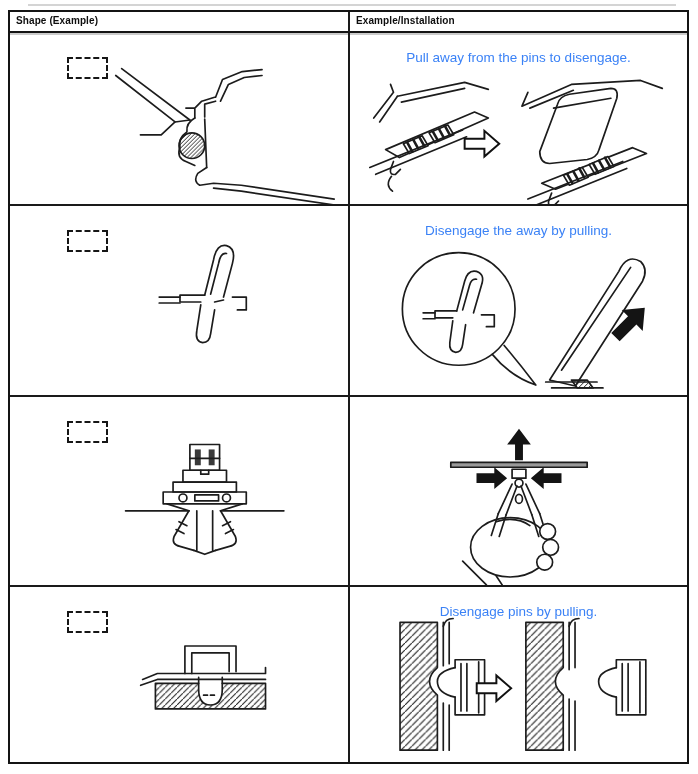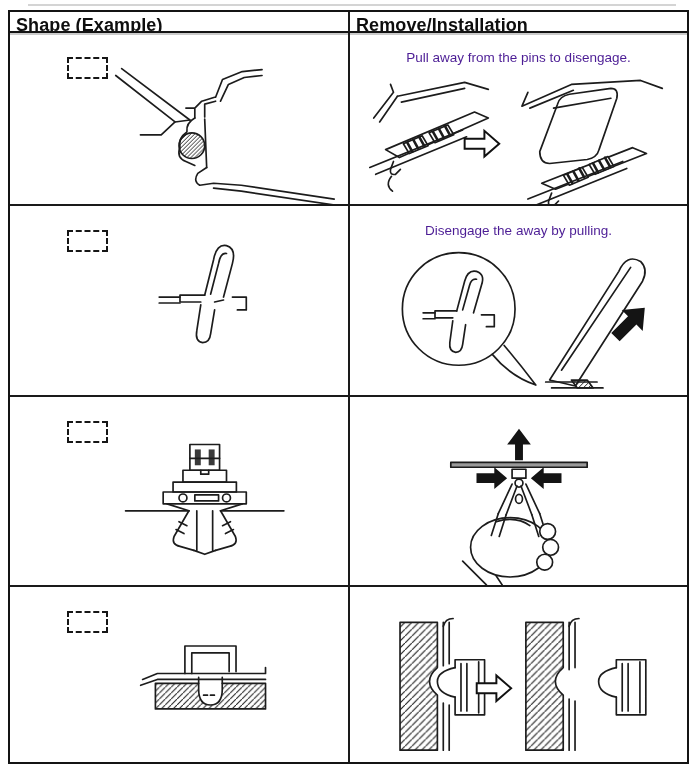--- a/index.html
+++ b/index.html
@@ -6,39 +6,39 @@
   body { width:698px; height:774px; font-family:"Liberation Sans", sans-serif; position:relative; }
   .sheet { position:absolute; inset:0; background:#fff; }
   .scan-artifact { position:absolute; left:28px; top:4px; width:648px; height:2px; background:#c9c9c9; opacity:.8; }
 
   .clip-table { position:absolute; left:8px; top:10px; width:681px; height:754px;
     border:2px solid #141414; box-sizing:border-box;
     display:grid; grid-template-columns:340px 1fr; grid-template-rows:21px 173px 191px 190px auto; }
   .c { position:relative; box-sizing:border-box; overflow:hidden; }
   .c.l { border-right:2px solid #1a1a1a; }
   .c.rb { border-bottom:2px solid #1a1a1a; }
-  .hdr { font-size:18px; font-weight:bold; color:#0e0e0e; padding:3px 0 0 6px; letter-spacing:.1px;
+  .hdr { font-size:10px; font-weight:bold; color:#0e0e0e; padding:3px 0 0 6px; letter-spacing:.1px;
     border-bottom:2px solid #141414; box-shadow:0 2px 0 rgba(140,140,140,.45); }
   .dashed-box { position:absolute; left:57px; top:24px; width:37px; height:18px; border:2px dashed #161616; }
-  .instr { position:absolute; top:17px; left:0; right:0; text-align:center; font-size:13.5px; color:#4c1d95; }
+  .instr { position:absolute; top:17px; left:0; right:0; text-align:center; font-size:13.5px; color:#3b82f6; }
   svg.art { position:absolute; left:0; top:0; width:100%; height:100%; }
   .ln { fill:none; stroke:#1c1c1c; stroke-width:1.7; stroke-linecap:round; stroke-linejoin:round; }
   .fillk { fill:#141414; stroke:none; }
   .wfill { fill:#ffffff; }
 </style>
 </head>
 <body>
 
 <div class="sheet">
   <div class="scan-artifact"></div>
 
   <div class="clip-table">
 
     <div class="c l hdr">Shape (Example)</div>
-    <div class="c hdr">Remove/Installation</div>
+    <div class="c hdr">Example/Installation</div>
 
     <div class="c l rb">
       <div class="dashed-box"></div>
       <svg class="art" viewBox="0 0 340 173">
         <defs>
             <pattern id="h1a" width="4" height="4" patternUnits="userSpaceOnUse">
               <path d="M0,4 L4,0" stroke="#222" stroke-width="1"></path>
             </pattern>
           </defs>
         <g class="ln">
@@ -205,20 +205,21 @@
           <path d="M183,67 H221 M183,67 V88 M221,67 V86"></path>
           <path d="M133,94 L148,88 H258 M131,100 L148,94 H258 M258,88 V82"></path>
           <path d="M146,98 H190 M214,98 H258 M146,124 H258 M146,98 V124 M258,98 V124"></path>
           <path d="M190,92 V104 Q190,120 202,120 Q214,120 214,104 V92"></path>
           <path d="M195,110 h14" stroke-dasharray="4 3"></path>
         </g>
       </svg>
     </div>
 
     <div class="c">
+      <div class="instr">Disengage pins by pulling.</div>
       <svg class="art" viewBox="0 0 341 178">
         <defs>
             <pattern id="h5a" width="7" height="7" patternUnits="userSpaceOnUse">
               <path d="M0,7 L7,0" stroke="#222" stroke-width="1.2"></path>
             </pattern>
           </defs>
 
         <g class="ln" transform="translate(48,36)">
           <path d="M2,0 H40 V46 Q24,60 40,74 V130 H2 Z" fill="url(#h5a)"></path>
           <path d="M46,0 V44 M46,82 V130 M52,0 V42 M52,84 V130"></path>

